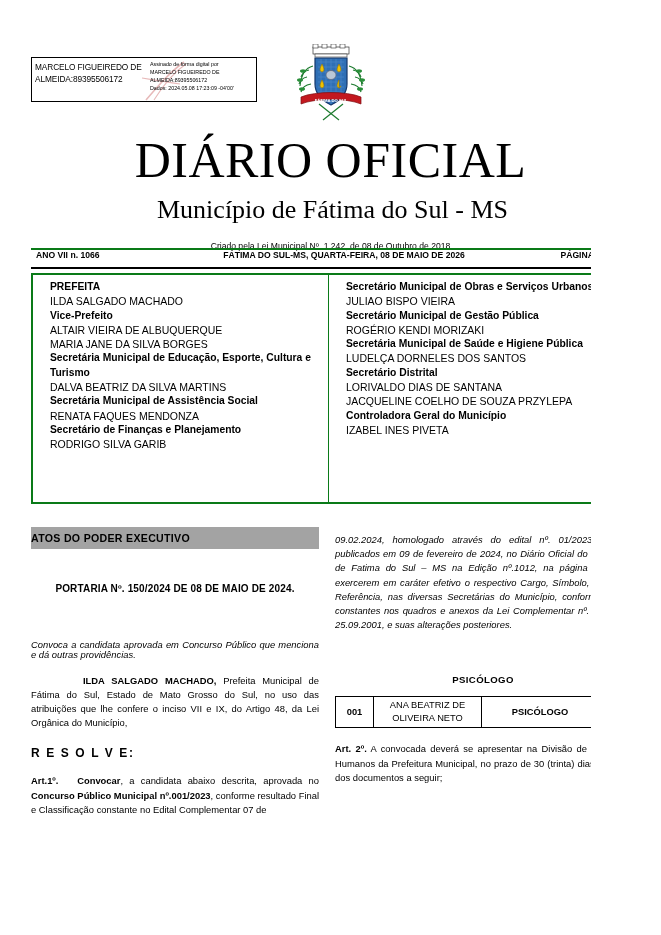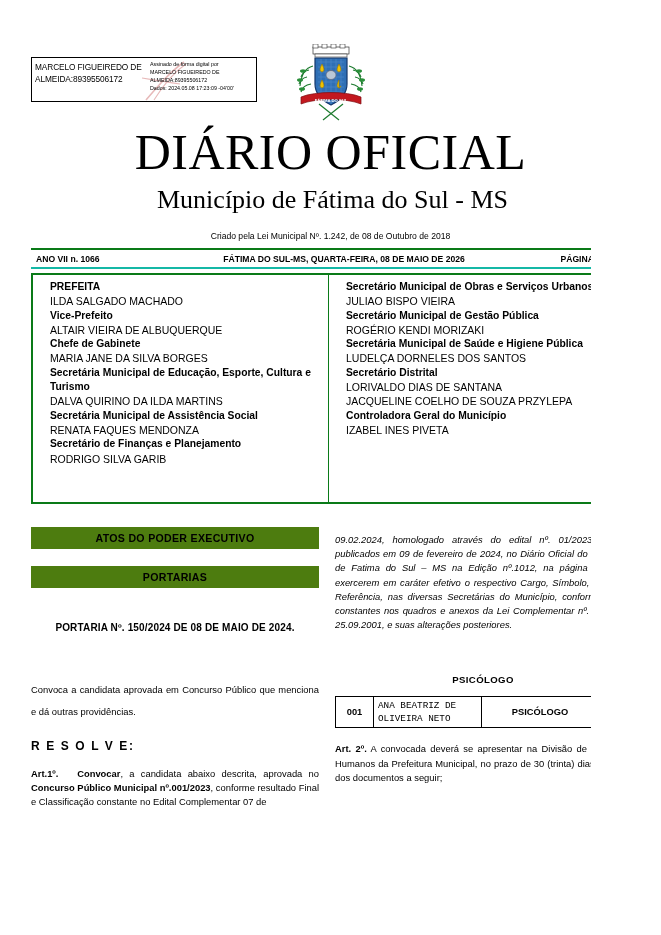--- a/index.html
+++ b/index.html
@@ -75,21 +75,21 @@
     top: 126px;
     width: 661px;
     text-align: center;
   }
   .doc-title {
     font-family: "Liberation Serif", serif;
     font-size: 50px;
     line-height: 52px;
     letter-spacing: 0.5px;
     font-weight: normal;
-    margin: 0;
+    margin: 8px;
   }
   .doc-subtitle {
     font-family: "Liberation Serif", serif;
     font-size: 26px;
     line-height: 32px;
     margin: 6px 0 0 4px;
     font-weight: normal;
   }
   .doc-law {
     font-size: 8.6px;
@@ -97,24 +97,23 @@
     margin: 14px 0 0 0;
   }
 
   
   .infobar {
     position: absolute;
     left: 31px;
     top: 248px;
     width: 600px;
     border-top: 2px solid #0a7a18;
-    border-bottom: 2px solid #14b8a6;
+    border-bottom: 2px solid #000000;
     height: 21px;
     display: flex;
-    align-items: center;
     box-sizing: border-box;
     font-size: 8.6px;
     font-weight: bold;
   }
   .infobar .ib-left   { width: 185px; padding-left: 5px; text-align: left; }
   .infobar .ib-center { flex: 1; text-align: center; }
   .infobar .ib-right  { width: 160px; text-align: right; padding-right: 4px; }
 
   
   .officials {
@@ -152,42 +151,42 @@
     width: 288px;
   }
   .col-right {
     position: absolute;
     left: 335px;
     top: 527px;
     width: 296px;
   }
 
   .banner {
-    background: #4d7c0f;
+    background: #a3a3a3;
     color: #000000;
     font-size: 10.6px;
     font-weight: bold;
-    text-align: center;
     letter-spacing: 0.3px;
     padding: 5px 0 5px 0;
     line-height: 12px;
   }
   .banner.spaced { margin-top: 17px; }
 
   .portaria-title {
     text-align: center;
     font-size: 10px;
     font-weight: bold;
     line-height: 14.5px;
     margin-top: 33px;
     letter-spacing: 0.15px;
   }
   .ementa {
     font-size: 9.4px;
-    line-height: 22px;
+    font-style: italic;
+    line-height: 10px;
     text-align: justify;
     margin-top: 43px;
   }
   .para {
     font-size: 9.4px;
     line-height: 14.2px;
     text-align: justify;
     margin-top: 14px;
   }
   .para b { font-weight: bold; }
@@ -217,21 +216,21 @@
   }
   table.cargo td {
     border: 1px solid #000;
     font-size: 9.3px;
     line-height: 13px;
     padding: 2px 4px;
     vertical-align: middle;
     box-sizing: border-box;
   }
   td.c-num   { width: 38px;  text-align: center; font-weight: bold; }
-  td.c-name  { width: 108px; text-align: left; font-family: Liberation Mono, monospace; }
+  td.c-name  { width: 108px; text-align: center; }
   td.c-role  { text-align: center; font-weight: bold; }
   td.c-hours { width: 32px;  text-align: center; }
 </style>
 </head>
 <body>
 
 <div class="page">
 
   <div class="sig-box">
     <div class="sig-left">
@@ -315,24 +314,23 @@
     <div class="ib-center">FÁTIMA DO SUL-MS, QUARTA-FEIRA, 08 DE MAIO DE 2026</div>
     <div class="ib-right">PÁGINA 1 DE 19</div>
   </div>
 
   <div class="officials">
     <div class="off-col left">
       <div class="off-role">PREFEITA</div>
       <div class="off-name">ILDA SALGADO MACHADO</div>
       <div class="off-role">Vice-Prefeito</div>
       <div class="off-name">ALTAIR VIEIRA DE ALBUQUERQUE</div>
-      <div class="off-role">Chefe de Gabinete</div>
       <div class="off-name">MARIA JANE DA SILVA BORGES</div>
       <div class="off-role">Secretária Municipal de Educação, Esporte, Cultura e Turismo</div>
-      <div class="off-name">DALVA QUIRINO DA ILDA MARTINS</div>
+      <div class="off-name">DALVA BEATRIZ DA SILVA MARTINS</div>
       <div class="off-role">Secretária Municipal de Assistência Social</div>
       <div class="off-name">RENATA FAQUES MENDONZA</div>
       <div class="off-role">Secretário de Finanças e Planejamento</div>
       <div class="off-name">RODRIGO SILVA GARIB</div>
     </div>
     <div class="off-col right">
       <div class="off-role">Secretário Municipal de Obras e Serviços Urbanos</div>
       <div class="off-name">JULIAO BISPO VIEIRA</div>
       <div class="off-role">Secretário Municipal de Gestão Pública</div>
       <div class="off-name">ROGÉRIO KENDI MORIZAKI</div>
@@ -341,26 +339,26 @@
       <div class="off-role">Secretário Distrital</div>
       <div class="off-name">LORIVALDO DIAS DE SANTANA</div>
       <div class="off-name">JACQUELINE COELHO DE SOUZA PRZYLEPA</div>
       <div class="off-role">Controladora Geral do Município</div>
       <div class="off-name">IZABEL INES PIVETA</div>
     </div>
   </div>
 
   <div class="col-left">
     <div class="banner">ATOS DO PODER EXECUTIVO</div>
-    <div class="banner spaced">PORTARIAS</div>
 
     <div class="portaria-title">PORTARIA Nº. 150/2024 DE 08 DE MAIO DE 2024.</div>
 
     <div class="ementa">Convoca a candidata aprovada em Concurso Público que menciona e dá outras providências.</div>
 
+    <div class="para"><span class="indent"></span><b>ILDA SALGADO MACHADO,</b><span> Prefeita Municipal de Fátima do Sul, Estado de Mato Grosso do Sul, no uso das atribuições que lhe confere o inciso VII e IX, do Artigo 48, da Lei Orgânica do Município,</span></div>
 
     <div class="resolve">R E S O L V E:</div>
 
     <div class="para"><b>Art.1º.</b>&nbsp;&nbsp;&nbsp;<b>Convocar</b><span>, a candidata abaixo descrita, aprovada no </span><b>Concurso Público Municipal nº.001/2023</b><span>, conforme resultado Final e Classificação constante no Edital Complementar 07 de</span></div>
   </div>
 
   <div class="col-right">
     <div class="para first">09.02.2024, homologado através do edital nº. 01/2023, ambos publicados em 09 de fevereiro de 2024, no Diário Oficial do Município de Fatima do Sul – MS na Edição nº.1012, na página 01, para exercerem em caráter efetivo o respectivo Cargo, Símbolo, Classe e Referência, nas diversas Secretárias do Município, conforme vagas constantes nos quadros e anexos da Lei Complementar nº. 033/A de 25.09.2001, e suas alterações posteriores.</div>
 
     <div class="table-title">PSICÓLOGO</div>

